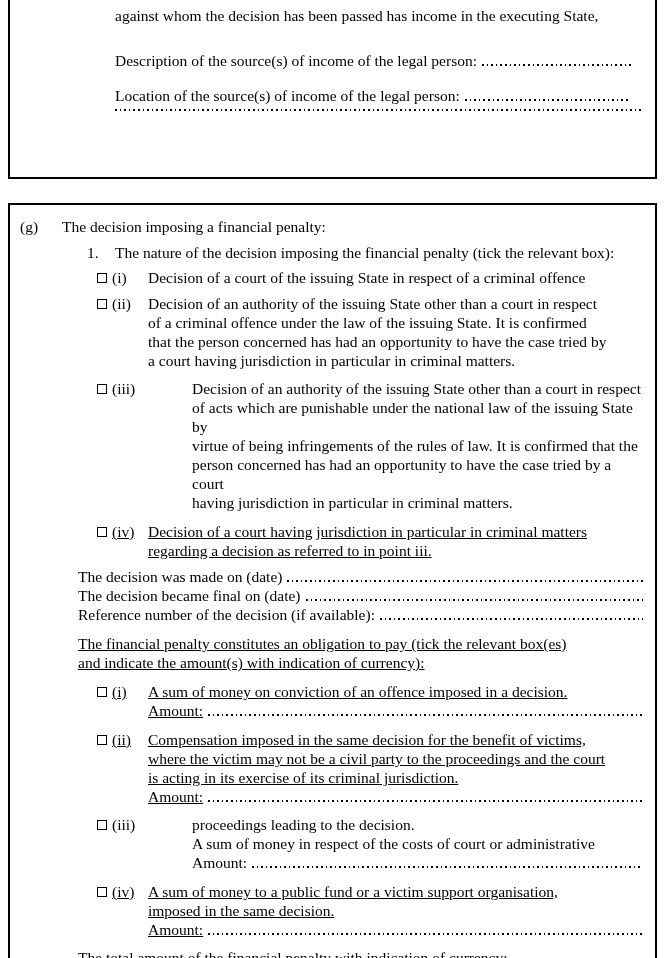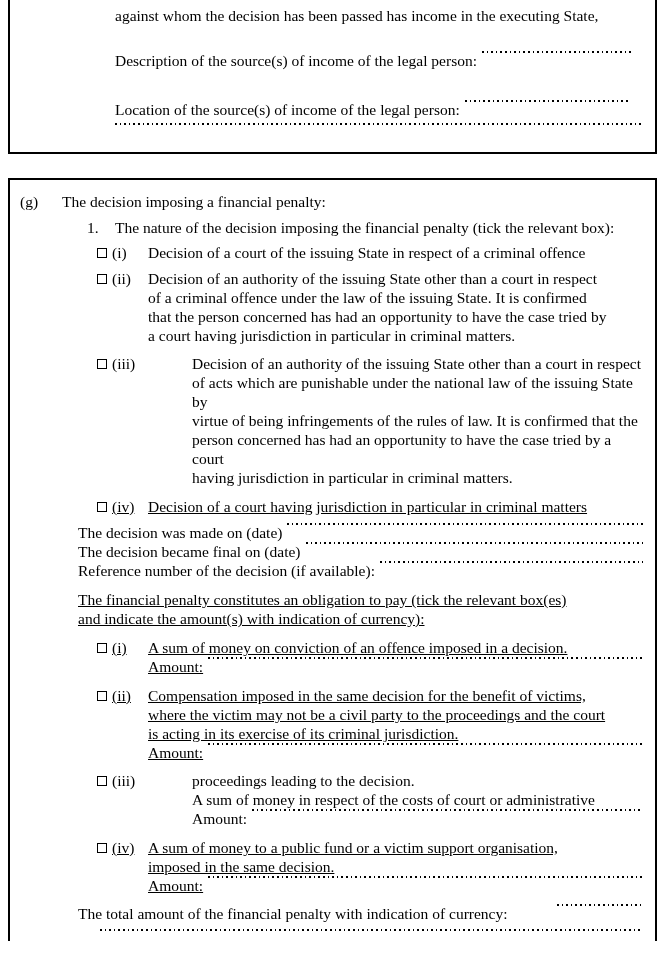--- a/index.html
+++ b/index.html
@@ -10,32 +10,32 @@
     -webkit-font-smoothing:antialiased;
   }
   .box{
     box-sizing:border-box;
     margin-left:8px;width:649px;
     border:2px solid #000;
     background:#fff;
   }
   #box1{
     border-top:none;
-    height:154px;
+    height:179px;
     padding:6px 12px 0 105px;
   }
   #box2{
     border-bottom:none;
     margin-top:24px;
     height:763px;
     padding:0 0 0 0;
     overflow:hidden;
   }
   .line{min-height:19px;}
-  .row{display:flex;padding-right:12px;}
+  .row{display:flex;align-items:flex-end;padding-right:12px;}
   .leader{
     flex:1 1 auto;
     height:2px;
     margin:0 0 4px 5px;
     background-image:repeating-linear-gradient(to right,#000 0 1.6px,transparent 1.6px 4.6px);
   }
   .dotline{
     height:2px;
     background-image:repeating-linear-gradient(to right,#000 0 1.6px,transparent 1.6px 4.6px);
   }
@@ -47,37 +47,37 @@
   .item1-num{flex:0 0 28px;}
   .opt{display:flex;align-items:flex-start;padding-left:87px;padding-right:12px;}
   .marker{flex:0 0 51px;white-space:nowrap;}
   .cb{
     display:inline-block;width:8px;height:8px;
     border:1px solid #000;
     margin-right:5px;
     vertical-align:0px;
   }
   .opt-text{flex:1 1 auto;min-width:0;}
-  .amount-row{display:flex;}
+  .amount-row{display:flex;align-items:flex-end;}
   .plain{padding-left:68px;}
   .mt6{margin-top:6px;}  .mt7{margin-top:7px;}
   .mt9{margin-top:9px;gap:44px;}  .mt10{margin-top:10px;text-decoration:underline;}
 </style>
 </head>
 <body>
 
 <div class="box" id="box1">
   <div class="line">against whom the decision has been passed has income in the executing State,</div>
 
   <div class="row" style="margin-top:26px;">
     <span>Description of the source(s) of income of the legal person:</span>
     <span class="leader"></span>
   </div>
 
-  <div class="row" style="margin-top:30px;">
+  <div class="row" style="margin-top:16px;">
     <span>Location of the source(s) of income of the legal person:</span>
     <span class="leader"></span>
   </div>
   <div class="dotline"></div>
 </div>
 
 <div class="box" id="box2">
 
   <div class="g-row">
     <span class="g-label">(g)</span>
@@ -114,20 +114,21 @@
       <span class="line" style="display:block">virtue of being infringements of the rules of law. It is confirmed that the</span>
       <span class="line" style="display:block">person concerned has had an opportunity to have the case tried by a court</span>
       <span class="line" style="display:block">having jurisdiction in particular in criminal matters.</span>
     </span>
   </div>
 
   <div class="opt mt10">
     <span class="marker"><span class="cb"></span><span>(iv)</span></span>
     <span class="opt-text">
       <span class="line" style="display:block">Decision of a court having jurisdiction in particular in criminal matters</span>
+      <span class="line" style="display:block">regarding a decision as referred to in point iii.</span>
     </span>
   </div>
 
   <div class="row plain mt7">
     <span>The decision was made on (date)</span>
     <span class="leader"></span>
   </div>
   <div class="row plain">
     <span>The decision became final on (date)</span>
     <span class="leader"></span>

